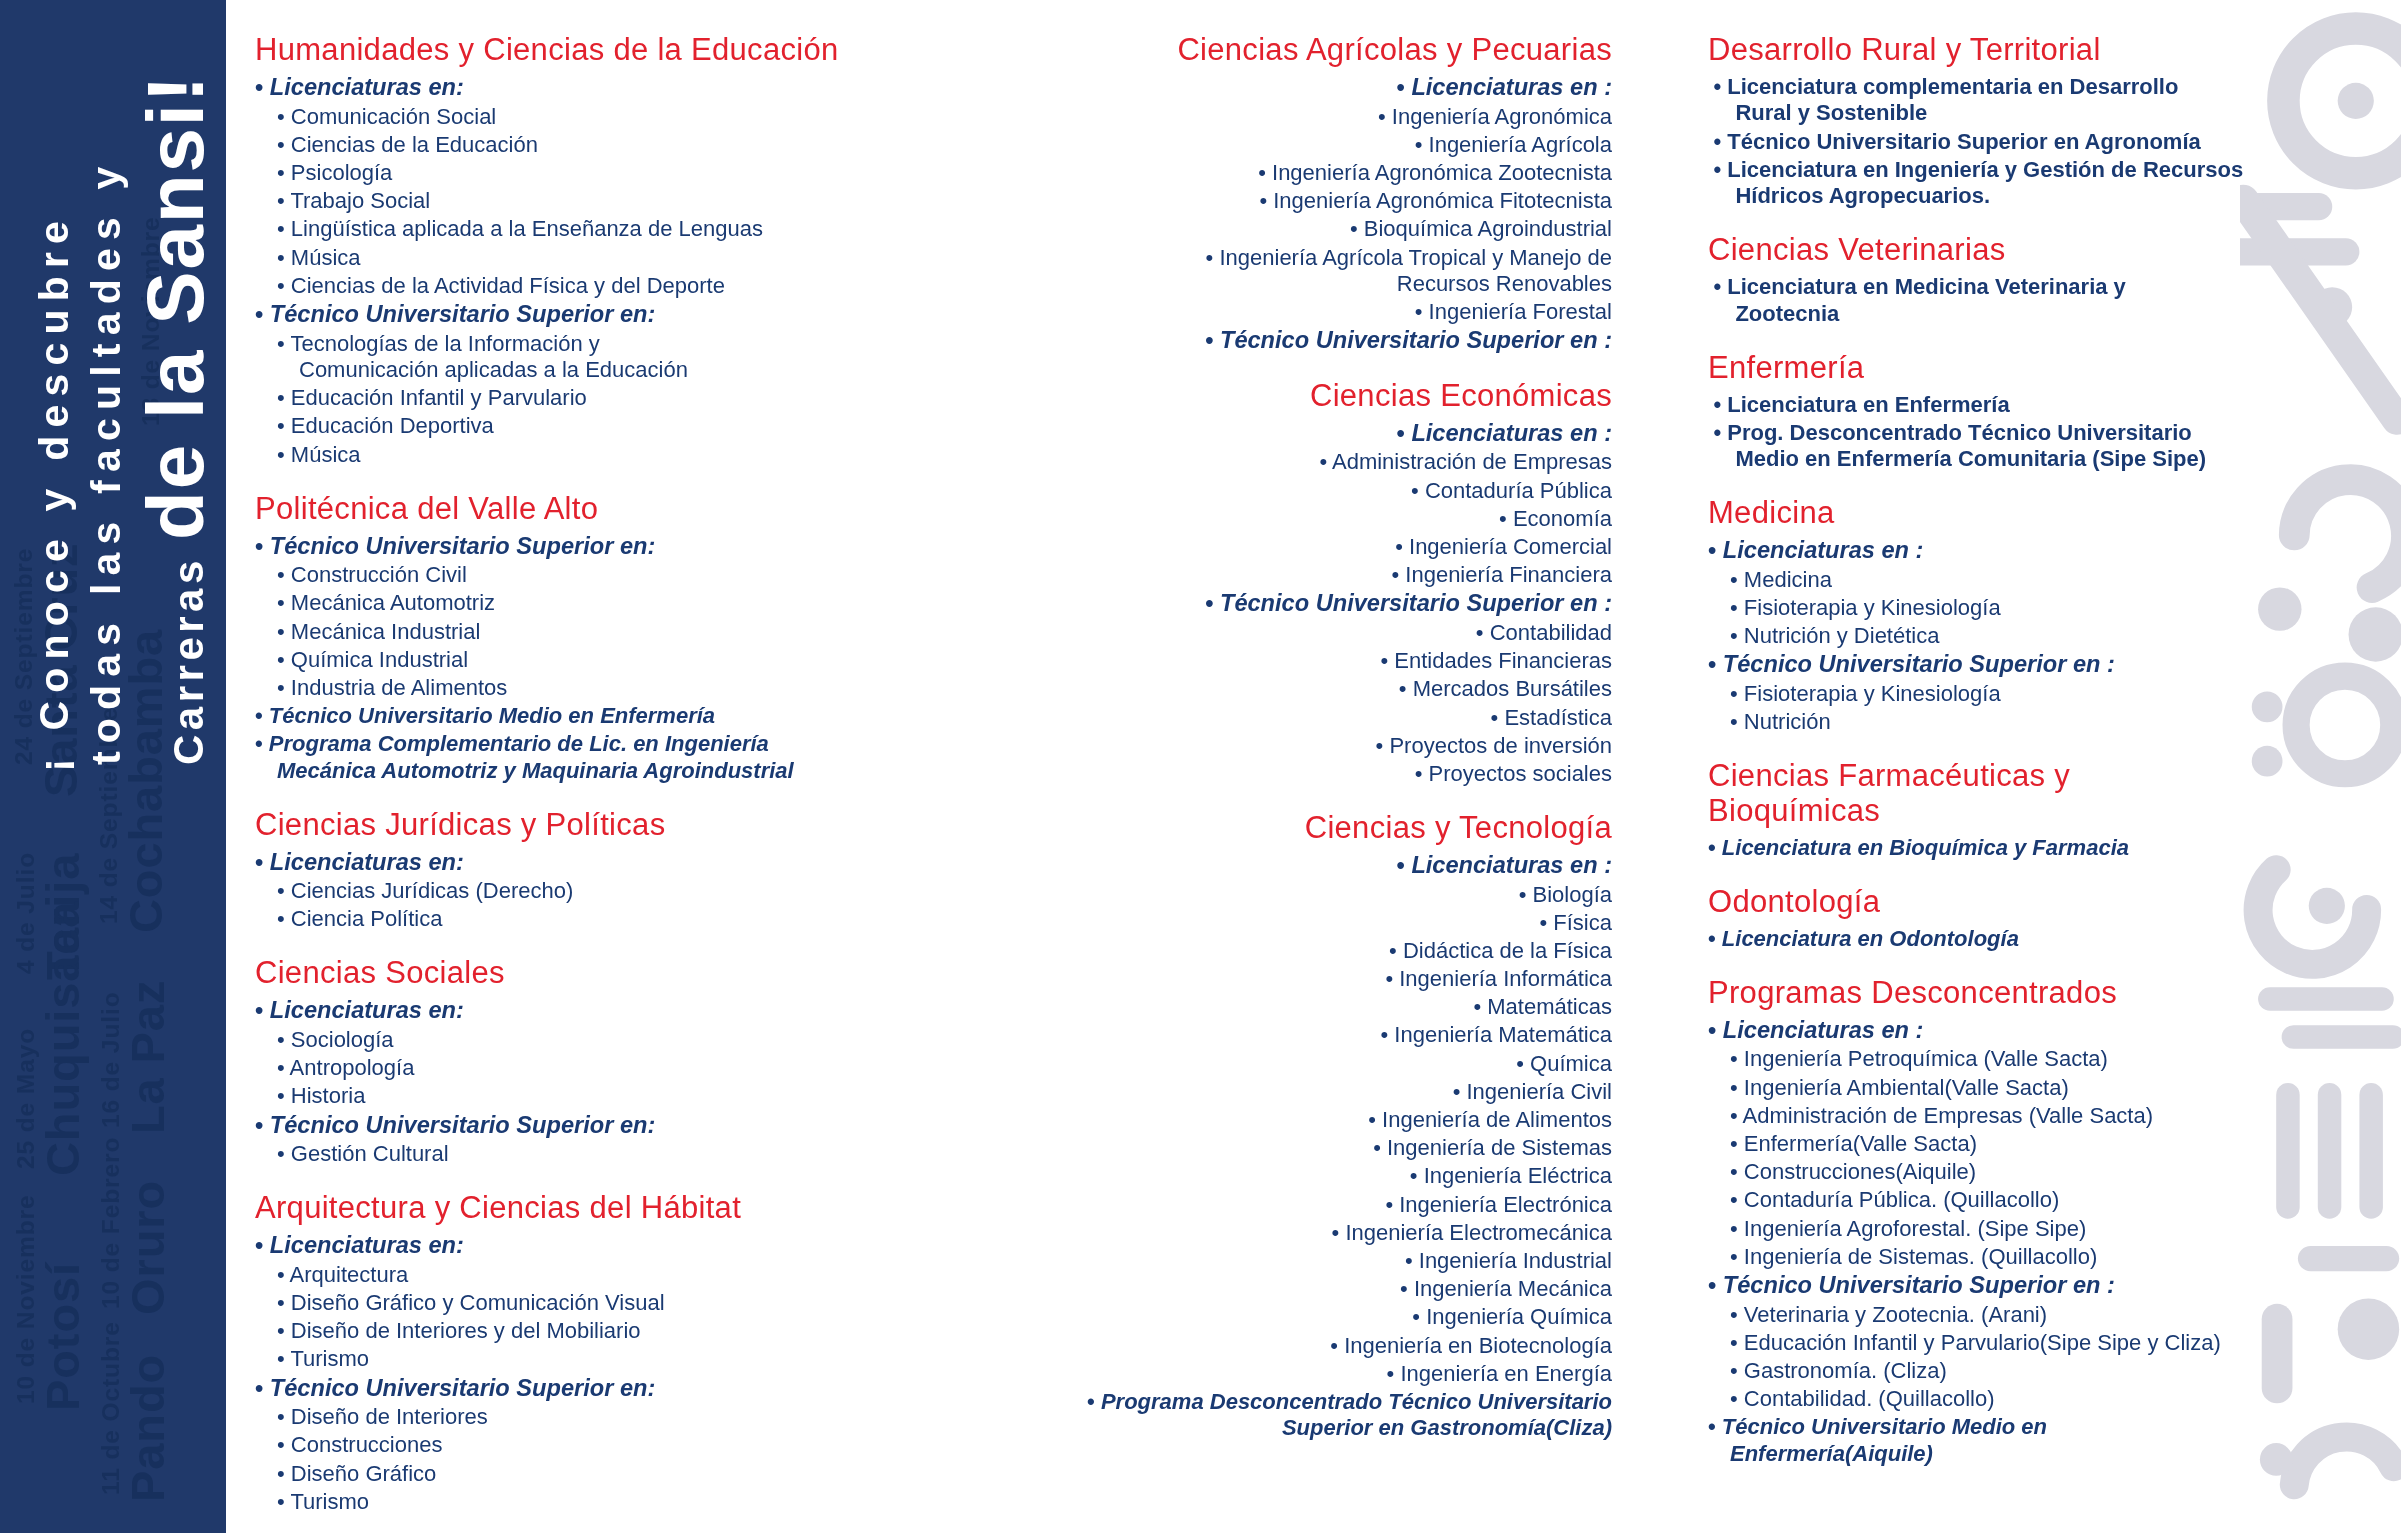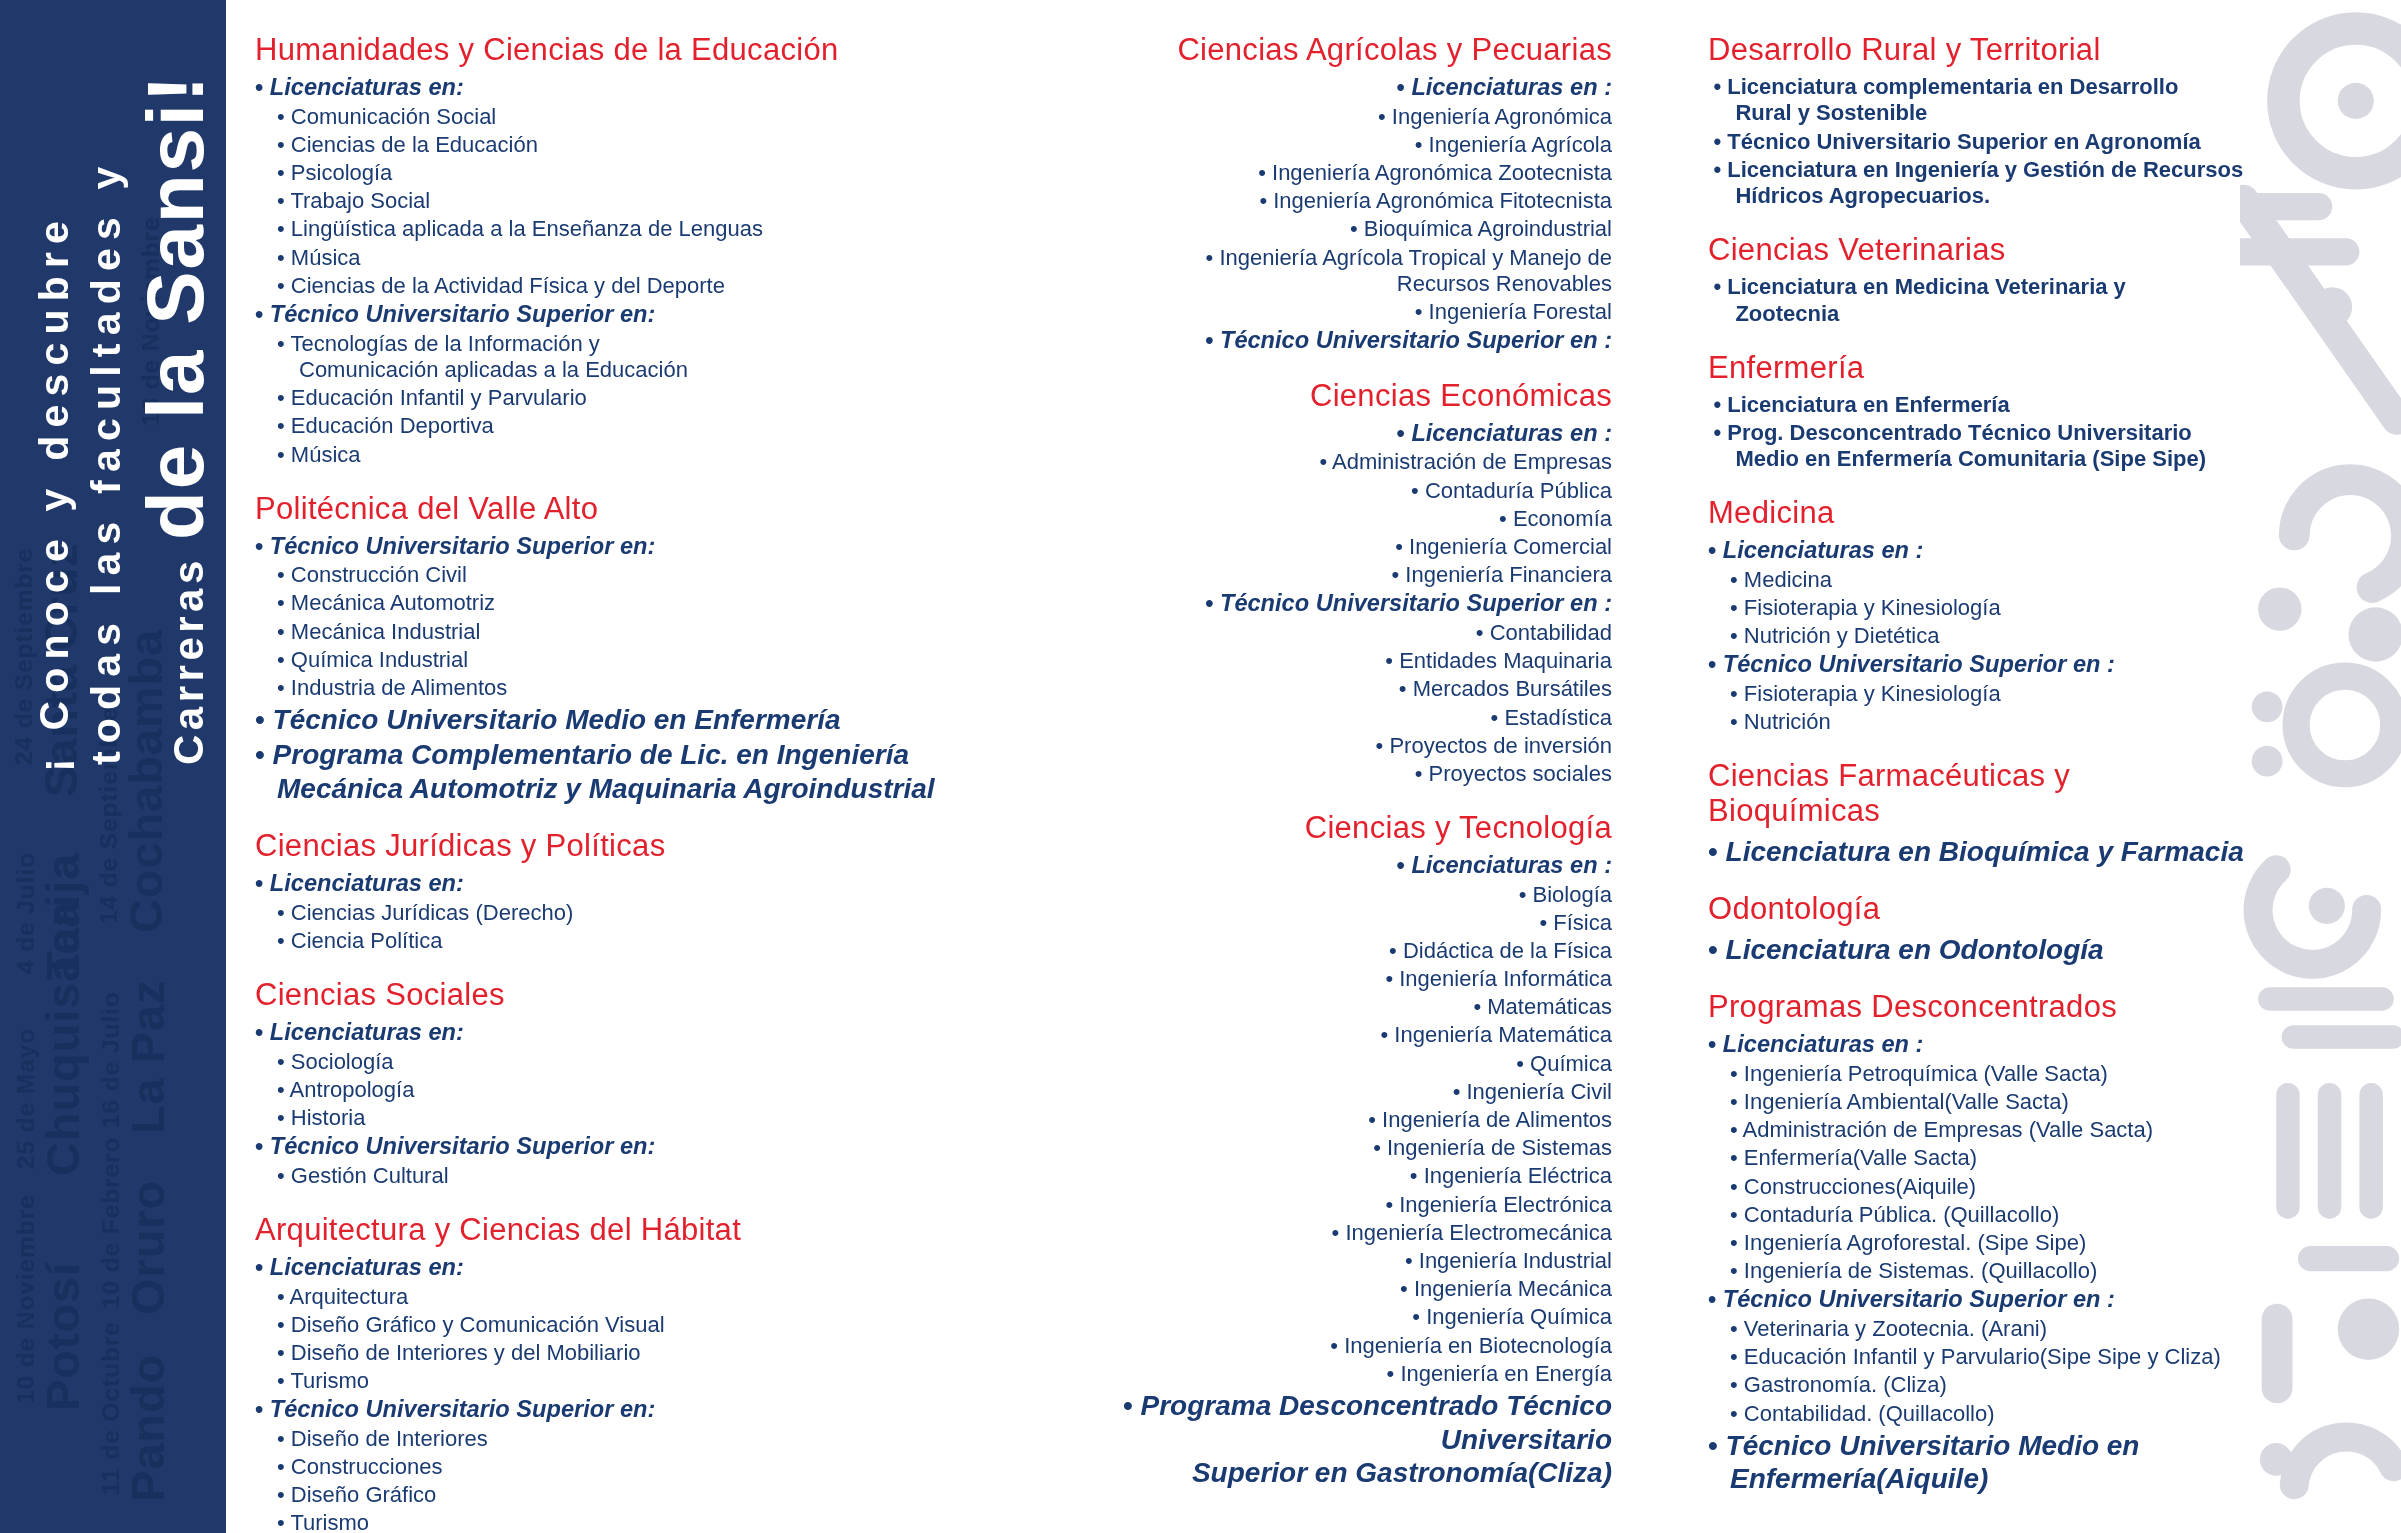--- a/index.html
+++ b/index.html
@@ -46,21 +46,21 @@
   }
   .cat::before{content:"• ";font-style:normal;}
   ul.program-list{list-style:none;margin:0;padding:0 0 0 22px;}
   ul.program-list.plain{padding-left:5.4px;font-weight:bold;}
   li.program-item{
     color:var(--text-blue);font-size:22px;line-height:1.2;margin:1.8px 0;
     white-space:pre-line;padding-left:22px;text-indent:-22px;
   }
   li.program-item::before{content:"• ";}
   .boldline{
-    color:var(--text-blue);font-size:28px;line-height:1.2;margin:1.8px 0;
+    color:var(--text-blue);font-size:22px;line-height:1.2;margin:1.8px 0;
     font-weight:700;font-style:italic;white-space:pre-line;
     padding-left:22px;text-indent:-22px;
   }
   .boldline::before{content:"• ";font-style:normal;}
   .boldline.indent{margin-left:22px;}
   
   .pattern{position:absolute;right:0;top:0;width:161px;height:1534px;}
 </style>
 </head>
 <body>
@@ -187,21 +187,21 @@
       <ul class="program-list">
         <li class="program-item">Administración de Empresas</li>
         <li class="program-item">Contaduría Pública</li>
         <li class="program-item">Economía</li>
         <li class="program-item">Ingeniería Comercial</li>
         <li class="program-item">Ingeniería Financiera</li>
       </ul>
       <div class="cat">Técnico Universitario Superior en :</div>
       <ul class="program-list">
         <li class="program-item">Contabilidad</li>
-        <li class="program-item">Entidades Maquinaria</li>
+        <li class="program-item">Entidades Financieras</li>
         <li class="program-item">Mercados Bursátiles</li>
         <li class="program-item">Estadística</li>
         <li class="program-item">Proyectos de inversión</li>
         <li class="program-item">Proyectos sociales</li>
       </ul>
     </section>
     <section>
       <h2 class="faculty-title">Ciencias y Tecnología</h2>
       <div class="cat">Licenciaturas en :</div>
       <ul class="program-list">

